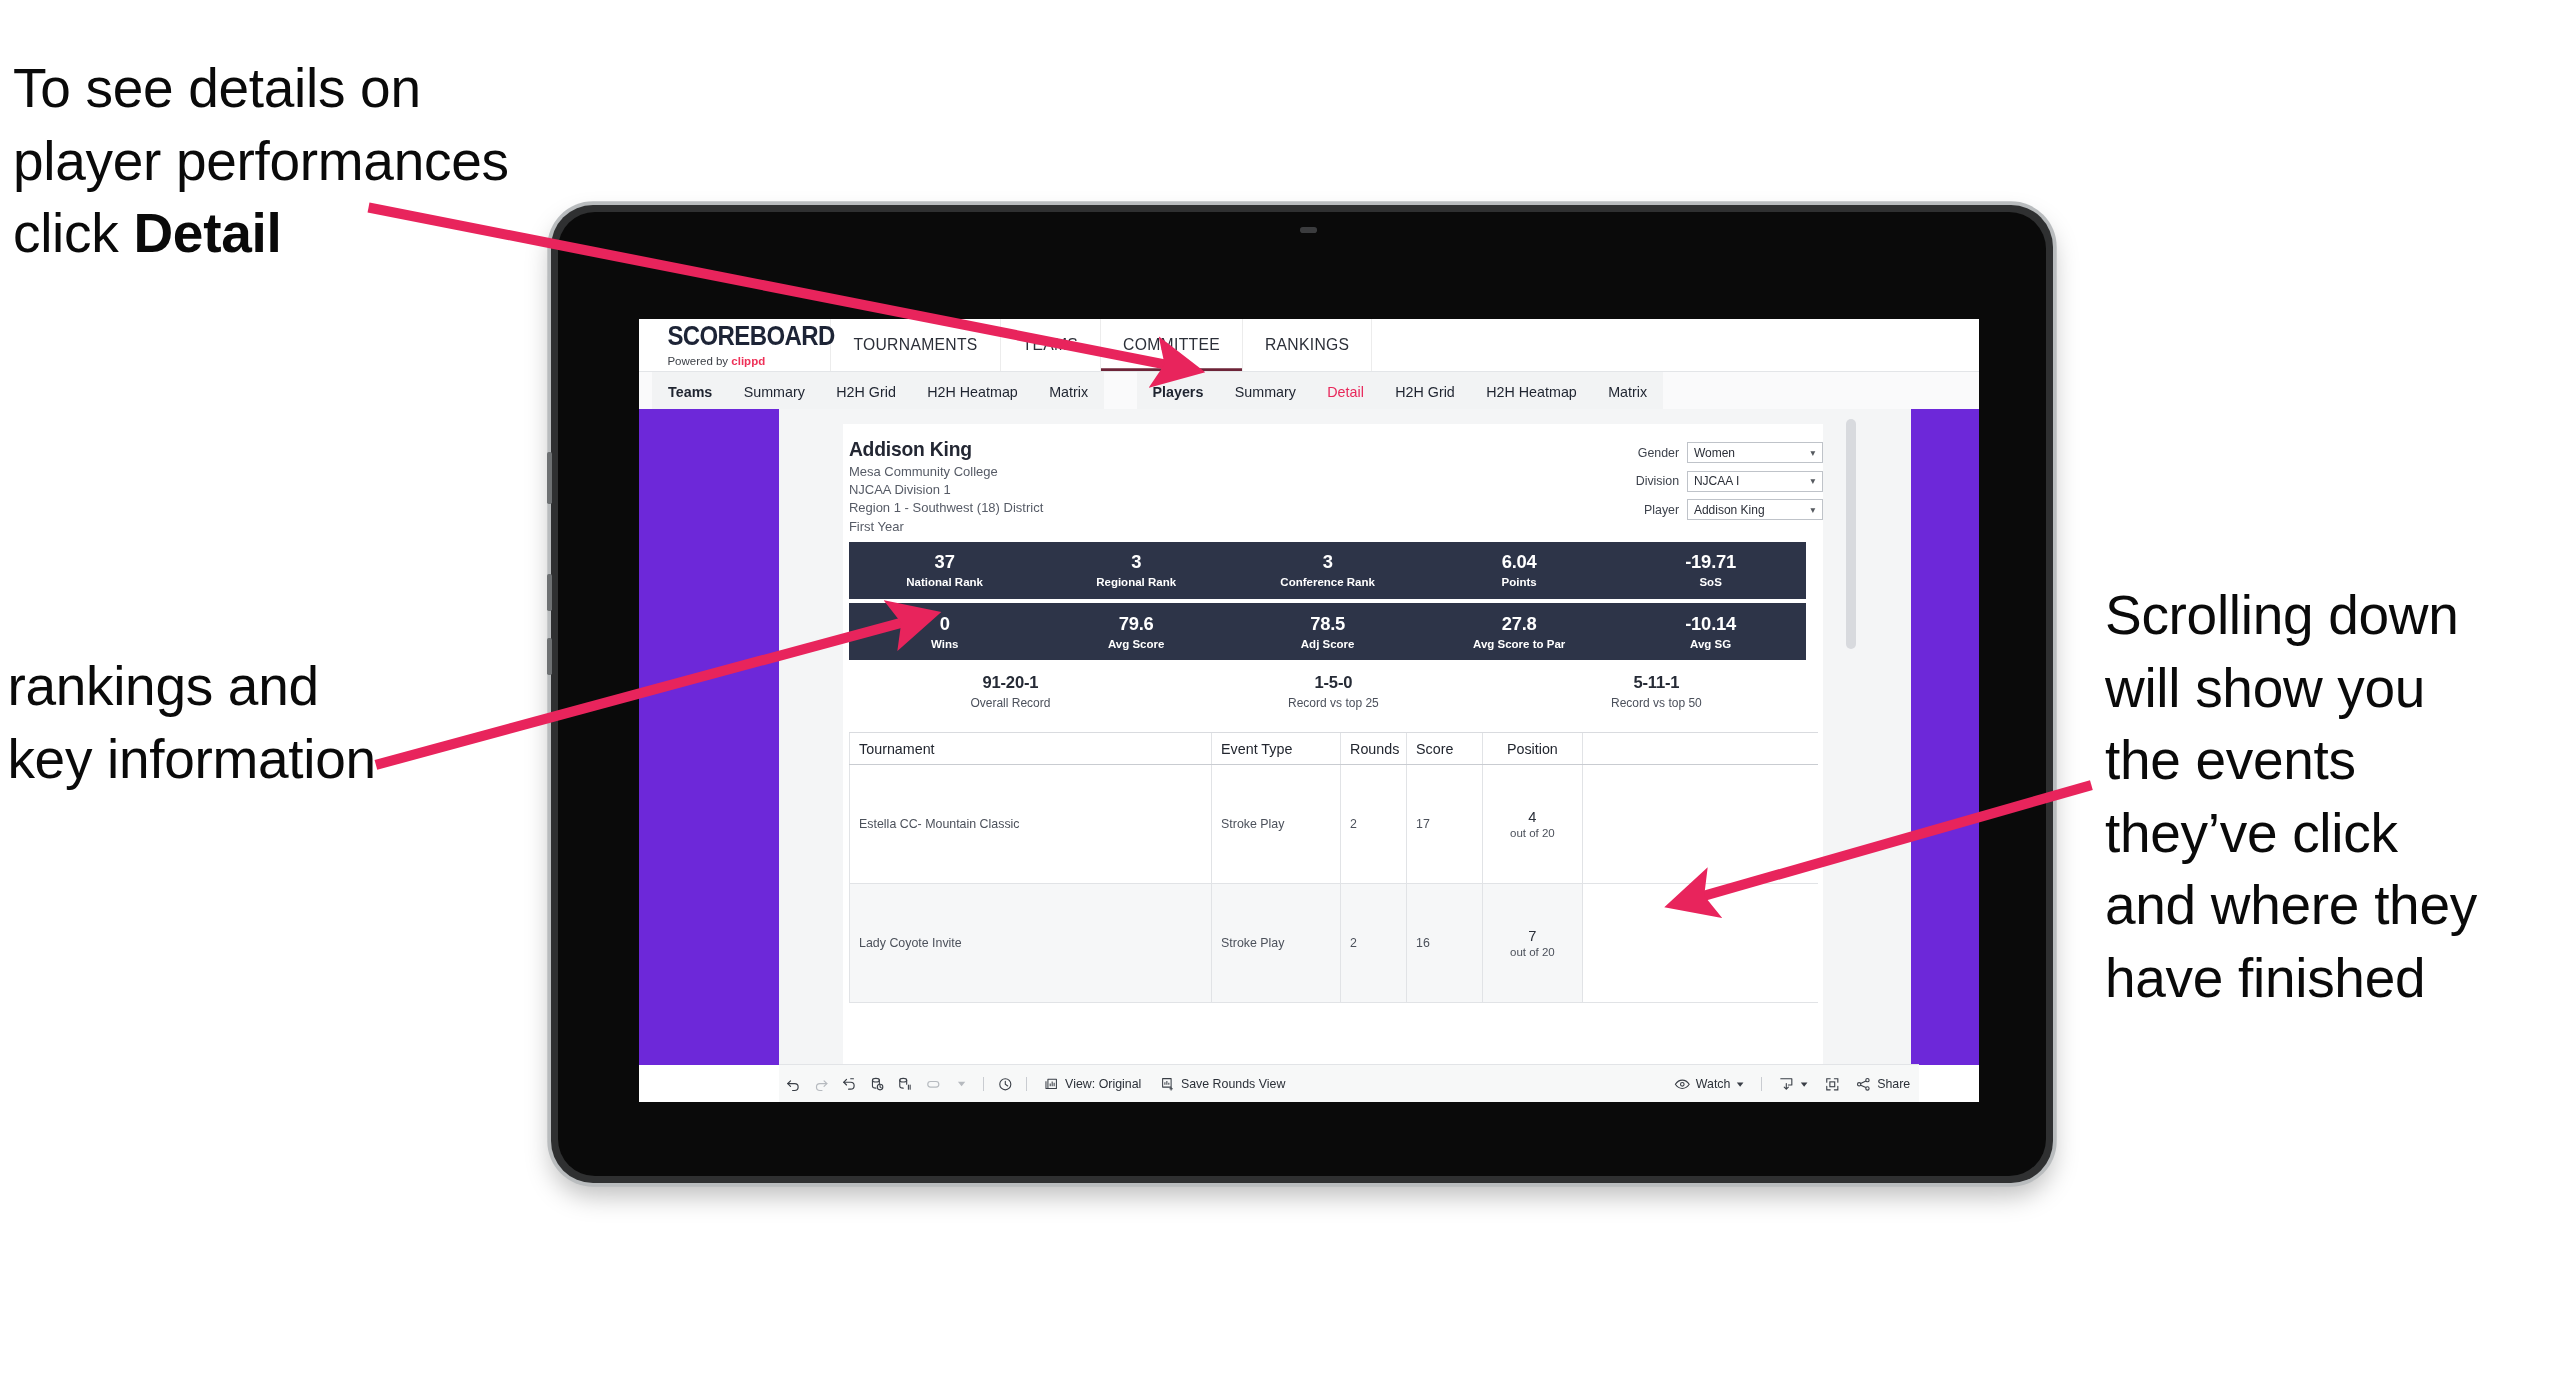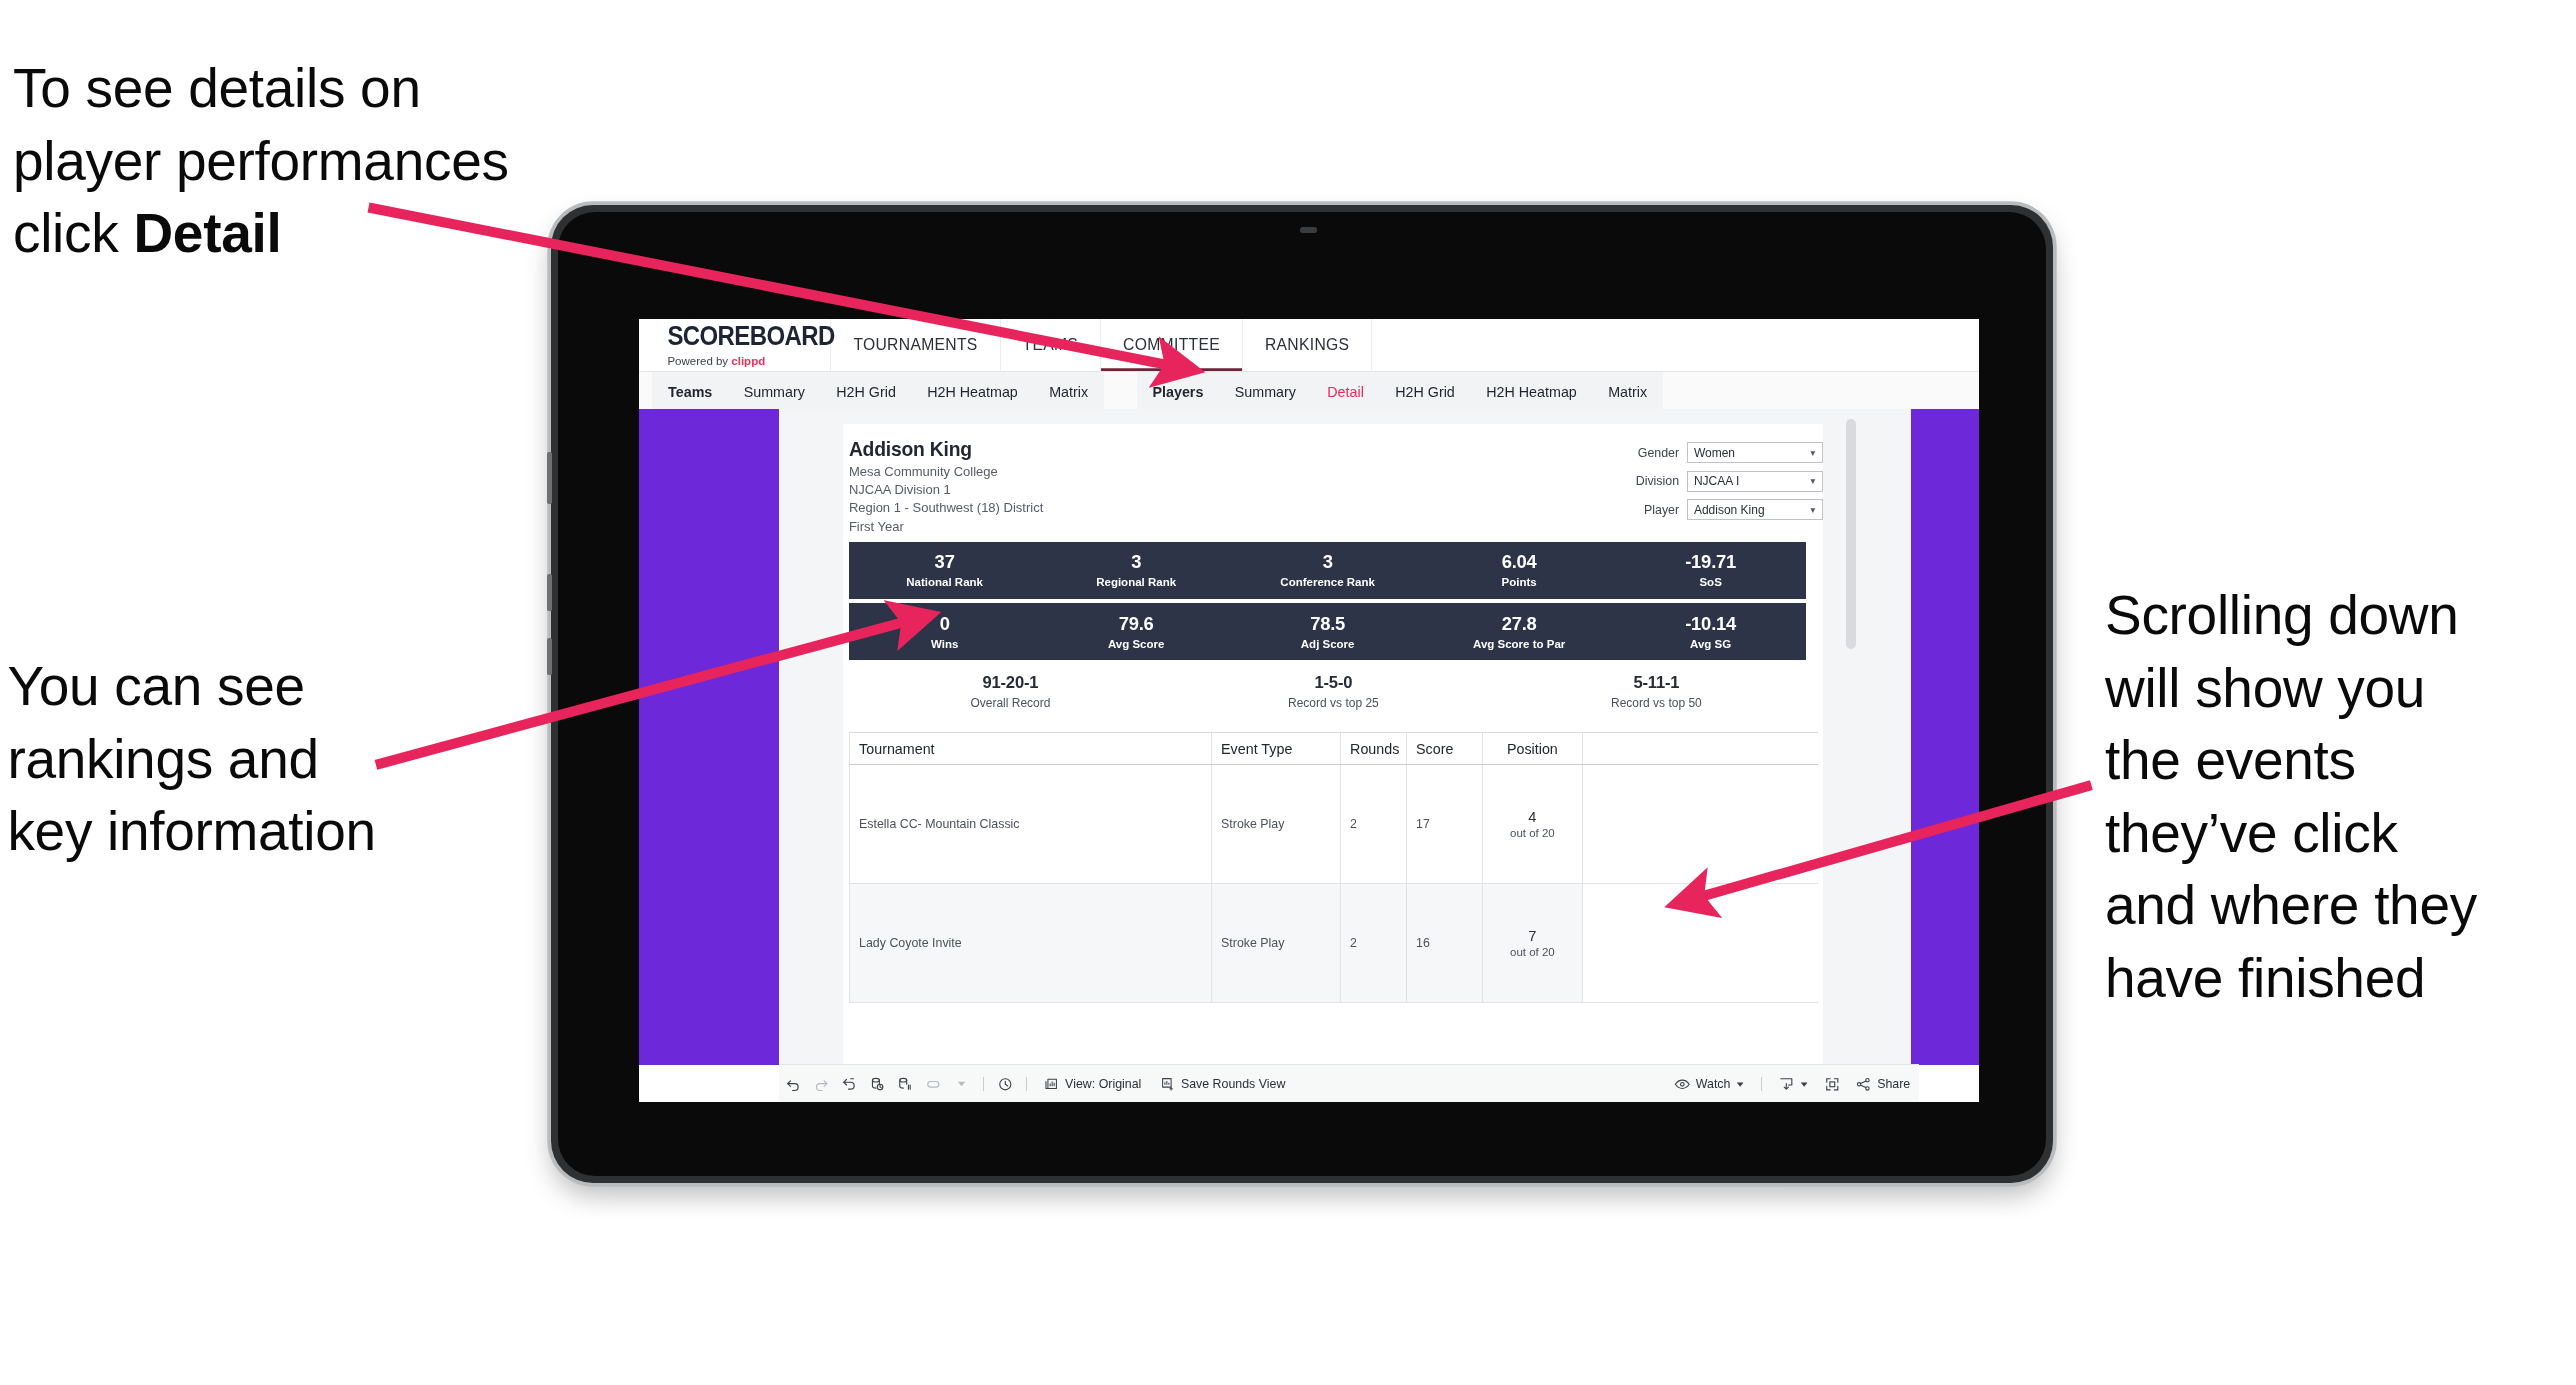--- a/index.html
+++ b/index.html
@@ -202,21 +202,20 @@
 </head>
 <body>
 
 <div class="callout" id="callout-detail">
   <div>To see details on</div>
   <div>player performances</div>
   <div><span>click </span><b>Detail</b></div>
 </div>
 
 <div class="callout" id="callout-rankings">
-  <div>You can see</div>
   <div>rankings and</div>
   <div>key information</div>
 </div>
 
 <div class="callout" id="callout-scroll">
   <div>Scrolling down</div>
   <div>will show you</div>
   <div>the events</div>
   <div>they’ve click</div>
   <div>and where they</div>

